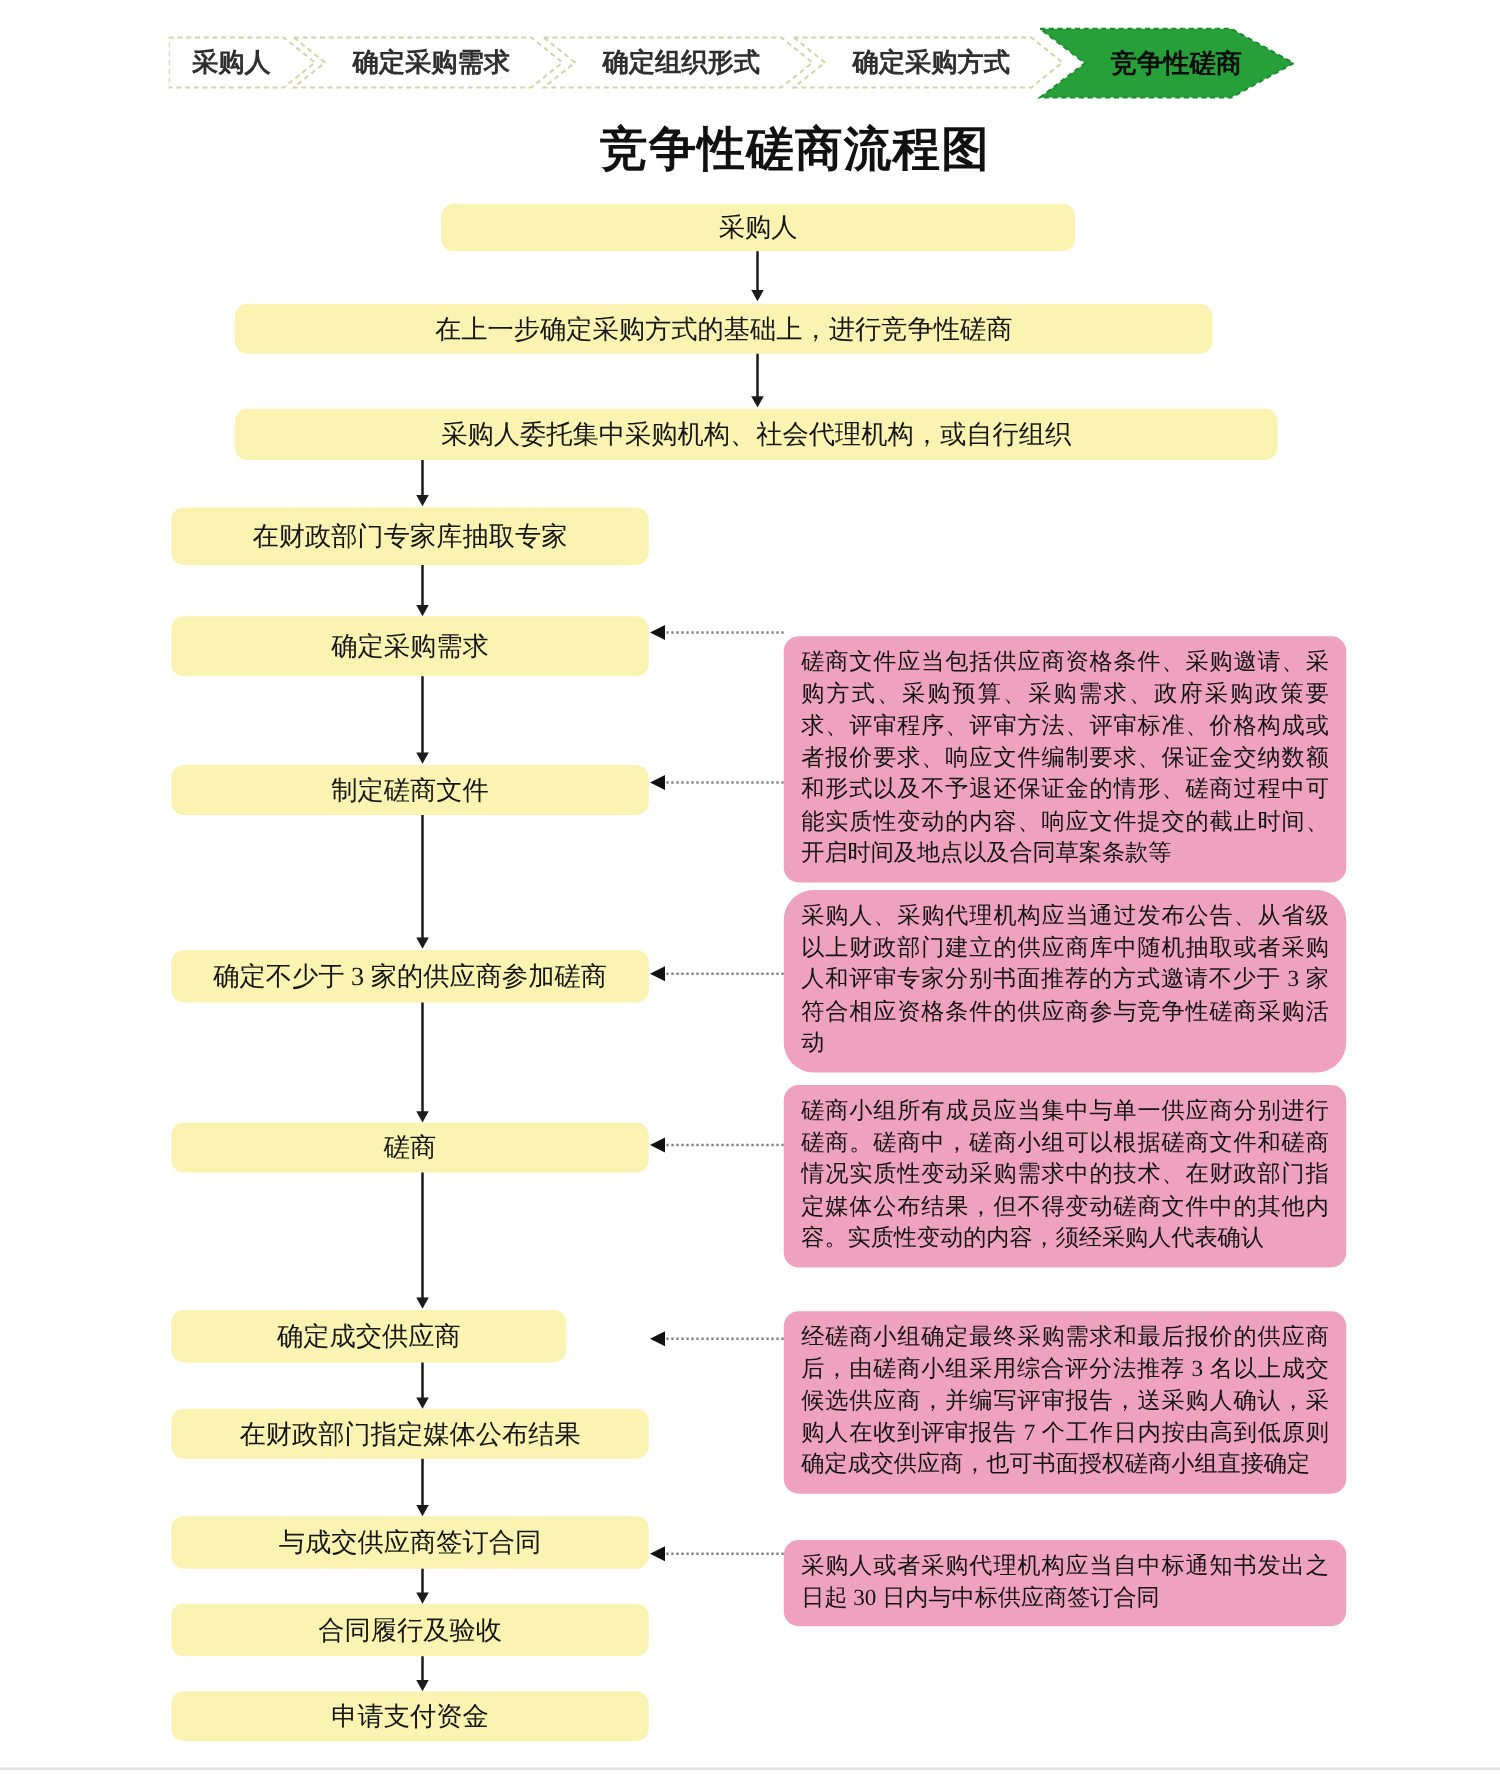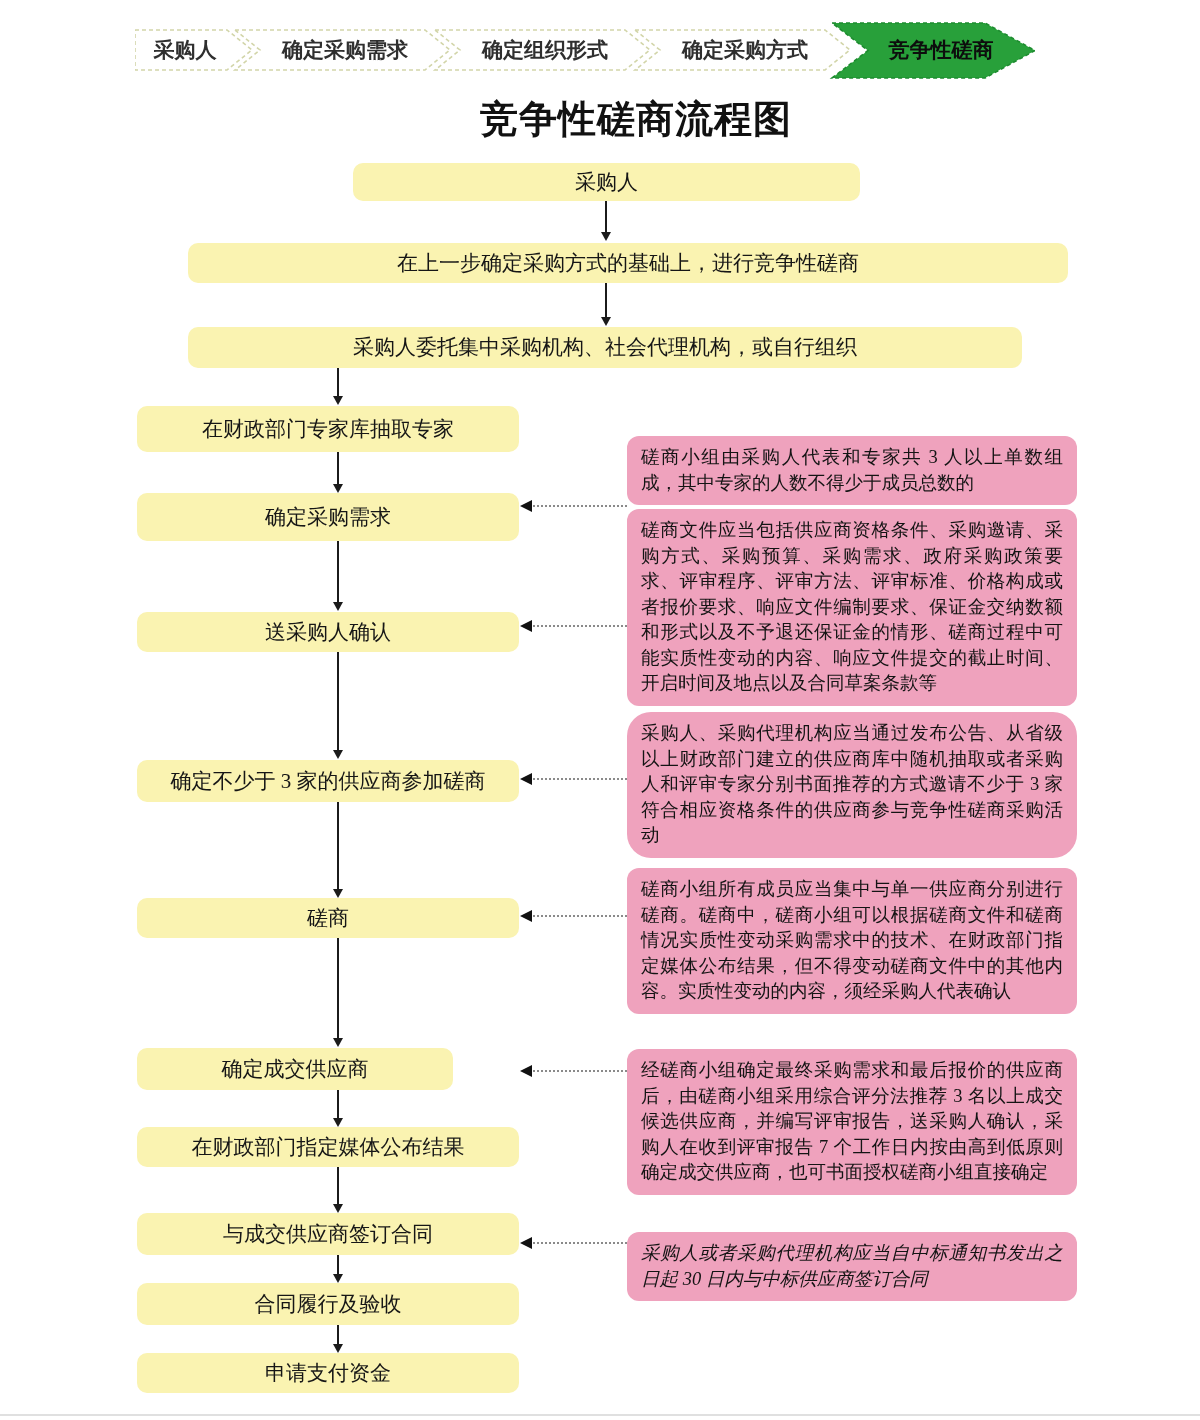--- a/index.html
+++ b/index.html
@@ -73,39 +73,38 @@
     <text x="50" y="34">采购人</text>
     <text x="210" y="34">确定采购需求</text>
     <text x="410" y="34">确定组织形式</text>
     <text x="610" y="34">确定采购方式</text>
     <text x="806" y="34.5" class="on-green">竞争性磋商</text>
   </svg>
 
   <div class="page-title">竞争性磋商流程图</div>
 
   <div class="node" style="left:353px;top:163px;width:507px;height:38px;">采购人</div>
-  <div class="node" style="left:188px;top:243px;width:880px;height:40px;">在上一步确定采购方式的基础上，进行竞争性磋商</div>
+  <div class="node" style="left:188px;top:243px;width:782px;height:40px;">在上一步确定采购方式的基础上，进行竞争性磋商</div>
   <div class="node" style="left:188px;top:327px;width:834px;height:41px;">采购人委托集中采购机构、社会代理机构，或自行组织</div>
   <div class="node" style="left:137px;top:406px;width:382px;height:46px;">在财政部门专家库抽取专家</div>
   <div class="node" style="left:137px;top:493px;width:382px;height:48px;">确定采购需求</div>
-  <div class="node" style="left:137px;top:612px;width:382px;height:40px;">送采购人确认</div>
+  <div class="node" style="left:137px;top:612px;width:382px;height:40px;">制定磋商文件</div>
   <div class="node" style="left:137px;top:760px;width:382px;height:42px;">确定不少于 3 家的供应商参加磋商</div>
   <div class="node" style="left:137px;top:898px;width:382px;height:40px;">磋商</div>
   <div class="node" style="left:137px;top:1048px;width:316px;height:42px;">确定成交供应商</div>
   <div class="node" style="left:137px;top:1127px;width:382px;height:40px;">在财政部门指定媒体公布结果</div>
   <div class="node" style="left:137px;top:1213px;width:382px;height:42px;">与成交供应商签订合同</div>
   <div class="node" style="left:137px;top:1353px;width:382px;height:40px;">申请支付资金</div>
   <div class="node" style="left:137px;top:1283px;width:382px;height:42px;">合同履行及验收</div>
 
-  <div class="note" style="top:436px;">磋商小组由采购人代表和专家共 3 人以上单数组成，其中专家的人数不得少于成员总数的</div>
   <div class="note" style="top:509px;">磋商文件应当包括供应商资格条件、采购邀请、采购方式、采购预算、采购需求、政府采购政策要求、评审程序、评审方法、评审标准、价格构成或者报价要求、响应文件编制要求、保证金交纳数额和形式以及不予退还保证金的情形、磋商过程中可能实质性变动的内容、响应文件提交的截止时间、开启时间及地点以及合同草案条款等</div>
   <div class="note" style="top:712px;border-radius:24px;">采购人、采购代理机构应当通过发布公告、从省级以上财政部门建立的供应商库中随机抽取或者采购人和评审专家分别书面推荐的方式邀请不少于 3 家符合相应资格条件的供应商参与竞争性磋商采购活动</div>
   <div class="note" style="top:868px;">磋商小组所有成员应当集中与单一供应商分别进行磋商。磋商中，磋商小组可以根据磋商文件和磋商情况实质性变动采购需求中的技术、在财政部门指定媒体公布结果，但不得变动磋商文件中的其他内容。实质性变动的内容，须经采购人代表确认</div>
   <div class="note" style="top:1049px;">经磋商小组确定最终采购需求和最后报价的供应商后，由磋商小组采用综合评分法推荐 3 名以上成交候选供应商，并编写评审报告，送采购人确认，采购人在收到评审报告 7 个工作日内按由高到低原则确定成交供应商，也可书面授权磋商小组直接确定</div>
-  <div class="note" style="top:1232px;font-style:italic;">采购人或者采购代理机构应当自中标通知书发出之日起 30 日内与中标供应商签订合同</div>
+  <div class="note" style="top:1232px;">采购人或者采购代理机构应当自中标通知书发出之日起 30 日内与中标供应商签订合同</div>
 
   <div class="varrow" style="left:605px;top:201px;height:32px;">
       <span class="vtri"></span>
     </div>
   <div class="varrow" style="left:605px;top:283px;height:35px;">
       <span class="vtri"></span>
     </div>
   <div class="varrow" style="left:337px;top:368px;height:29px;">
       <span class="vtri"></span>
     </div>

